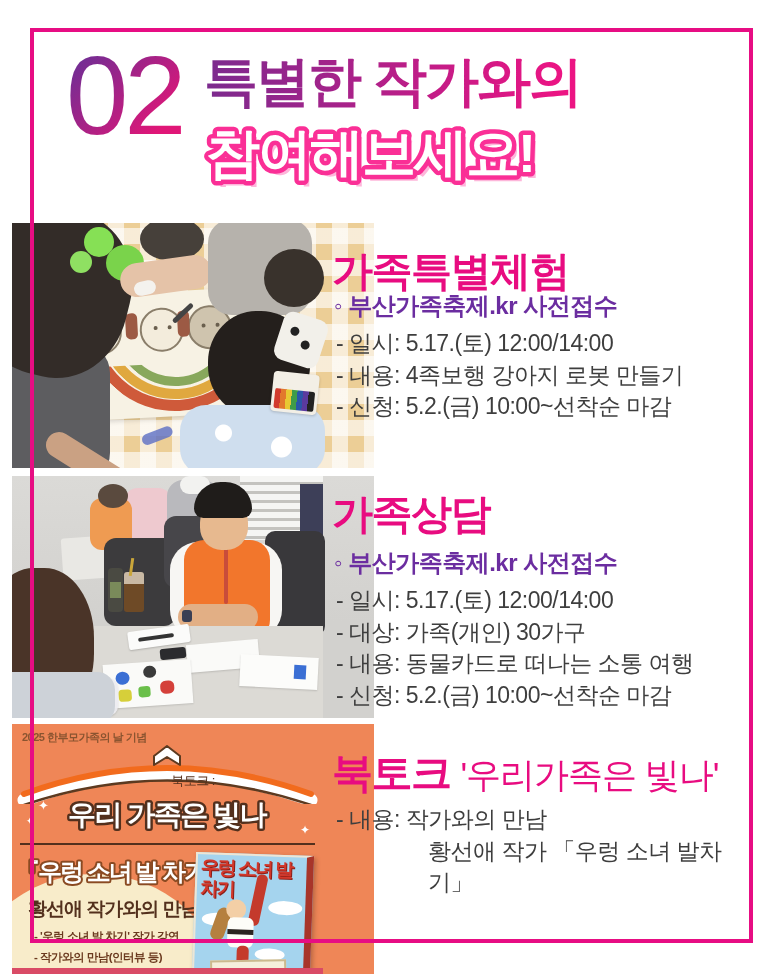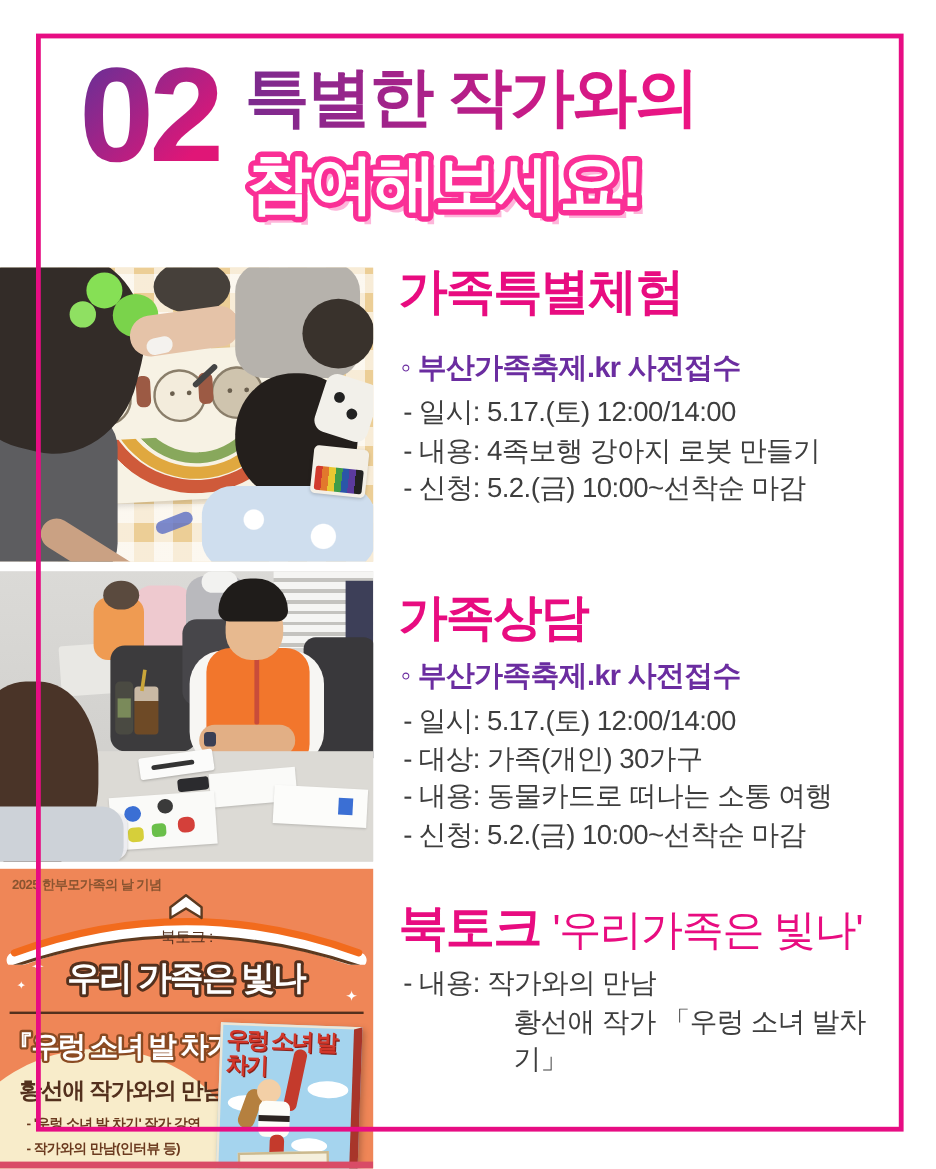--- a/index.html
+++ b/index.html
@@ -5,45 +5,45 @@
   * { margin:0; padding:0; box-sizing:border-box; }
   html,body { background:#ffffff; }
   body { font-family:"Liberation Sans", sans-serif; }
   .canvas { position:relative; width:780px; height:974px; background:#ffffff; overflow:hidden; }
 
   
   .frame { position:absolute; left:30px; top:28px; width:723px; height:915px;
            border:4px solid #e70d83; z-index:20; pointer-events:none; }
 
   
-  .hdr-num { position:absolute; left:66px; top:40px; font-size:112px; font-weight:700;
+  .hdr-num { position:absolute; left:66px; top:40px; font-size:112px; font-weight:400;
              letter-spacing:-4px; line-height:1;
              background:linear-gradient(135deg,#6b2f96 10%,#e01677 80%);
              -webkit-background-clip:text; background-clip:text; color:transparent; z-index:5; }
   .hdr-t1 { position:absolute; left:204px; top:52px; font-size:54px; font-weight:800;
             letter-spacing:-2px; line-height:1.1;
             background:linear-gradient(90deg,#7b2b8e 0%,#ec1483 95%);
             -webkit-background-clip:text; background-clip:text; color:transparent; z-index:5; }
   .hdr-t2-svg { position:absolute; left:198px; top:108px; z-index:5; }
 
   
   .section-title { position:absolute; left:332px; width:424px; font-size:41px; font-weight:800;
                    letter-spacing:-1.5px; color:#e80c80; z-index:5; }
   .section-sub { position:absolute; left:334px; width:424px; font-size:24px; font-weight:700;
                  letter-spacing:-0.5px; color:#6b2da0; z-index:5; }
   .section-details { position:absolute; left:336px; width:424px; font-size:23px; color:#3e3e3e;
                      line-height:31.5px; letter-spacing:-0.5px; z-index:5; }
-  .s1-title { top:216px; } .s1-sub { top:290px; } .s1-det { top:328px; }
+  .s1-title { top:244px; } .s1-sub { top:290px; } .s1-det { top:328px; }
   .s2-title { top:487px; } .s2-sub { top:547px; } .s2-det { top:585px; }
   .s3-title { top:746px; } .s3-det { top:804px; }
   .s3-title .suffix { font-size:35px; font-weight:400; letter-spacing:-1px; }
   .det-indent { padding-left:92px; }
 
   
-  .photo { position:absolute; left:0; width:311px; overflow:hidden; z-index:1; }
+  .photo { position:absolute; left:12px; width:362px; overflow:hidden; z-index:1; }
   .ph { position:absolute; }
 
   
   .photo1 { top:223px; height:245px;
     background:
       repeating-linear-gradient(90deg, rgba(255,255,255,.62) 0 16px, rgba(255,255,255,0) 16px 32px),
       repeating-linear-gradient(0deg,  rgba(255,255,255,.62) 0 16px, rgba(255,255,255,0) 16px 32px),
       #ecce96; }
   .p1-paper { left:55px; top:68px; width:220px; height:125px; background:#f7f2e4;
               transform:rotate(-3deg); border-radius:4px; box-shadow:0 2px 5px rgba(0,0,0,.15); }

